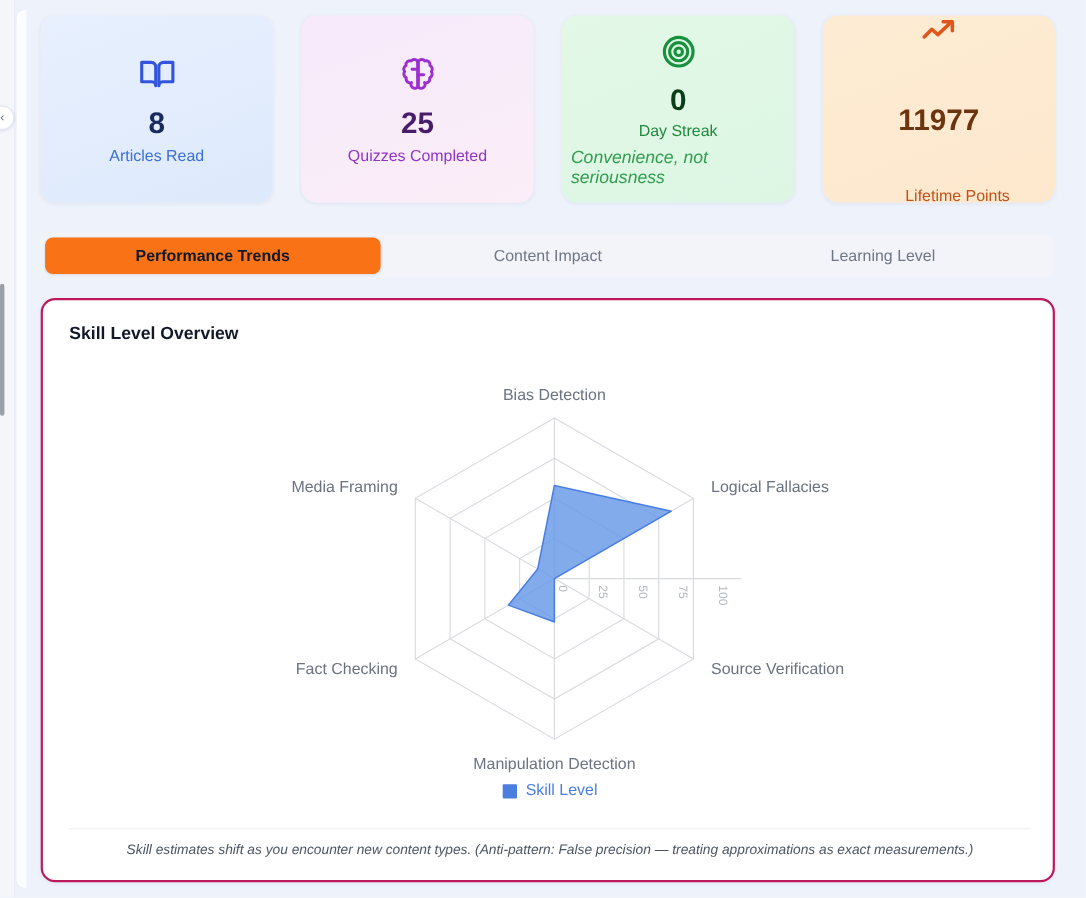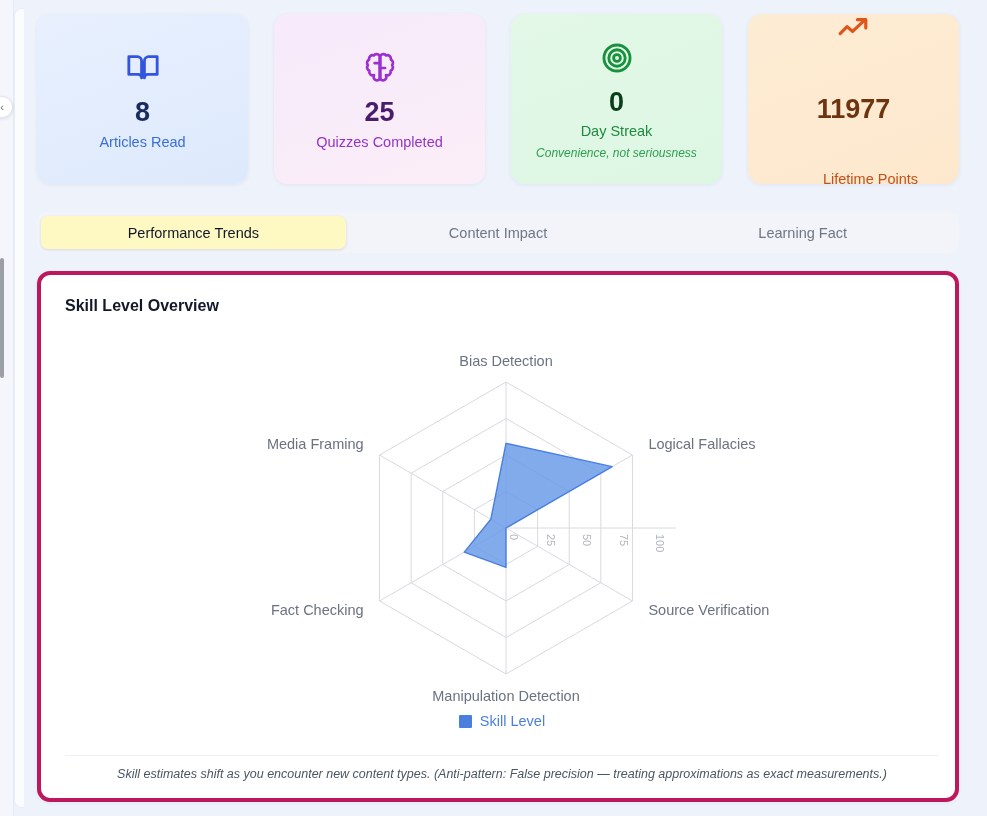--- a/index.html
+++ b/index.html
@@ -45,21 +45,21 @@
   .stat-card {
     flex: 1 1 0; border-radius: 14px;
     display: flex; flex-direction: column;
     align-items: center; justify-content: center;
     box-shadow: 0 1px 4px rgba(40,50,90,.07);
     padding: 10px 8px;
   }
   .stat-icon { height: 40px; display: flex; align-items: center; justify-content: center; margin-bottom: 10px; }
   .stat-value { font-size: 27px; font-weight: bold; line-height: 1.05; margin-bottom: 7px; }
   .stat-label { font-size: 14.5px; }
-  .stat-note { font-size: 12px; font-style: italic; margin-top: 7px; }
+  .stat-note { font-size: 16px; font-style: italic; margin-top: 7px; }
 
   .card-blue   { background: linear-gradient(160deg,#e8f0fe 0%,#dde9fc 100%); }
   .card-blue   .stat-value { color: #1b2a5e; }
   .card-blue   .stat-label { color: #3b6fd4; }
   .card-purple { background: linear-gradient(160deg,#f6eafb 0%,#fbeef8 100%); }
   .card-purple .stat-value { color: #4a1d6b; }
   .card-purple .stat-label { color: #9333c7; }
   .card-green  { background: linear-gradient(160deg,#e3f8e7 0%,#ddf6e4 100%); }
   .card-green  .stat-value { color: #0b3d18; }
   .card-green  .stat-label { color: #1f8a3d; }
@@ -74,29 +74,29 @@
     width: 922px; height: 41px;
     background: #f2f4f9; border-radius: 9px;
     display: flex; align-items: center; padding: 4px;
   }
   .tab {
     flex: 1 1 0; height: 33px; border-radius: 7px;
     display: flex; align-items: center; justify-content: center;
     font-size: 14.5px; color: #6f7686; cursor: pointer; user-select: none;
   }
   .tab.active {
-    background: #fef9c3; color: #101828; font-weight: normal;
+    background: #f97316; color: #101828; font-weight: bold;
     box-shadow: 0 1px 3px rgba(30,40,80,.13);
   }
 
   
   .chart-card {
     position: absolute; left: 37px; top: 271px;
     width: 922px; height: 531px;
-    background: #fff; border: 4px solid #be185d;
+    background: #fff; border: 2px solid #be185d;
     border-radius: 13px; box-shadow: 0 1px 4px rgba(40,50,90,.05);
   }
   .chart-title {
     position: absolute; left: 24px; top: 22px;
     font-size: 16px; font-weight: bold; color: #111827;
   }
   .chart-area { position: absolute; left: 0; top: 67px; width: 922px; height: 392px; }
   .chart-area svg { display: block; margin: 0 auto; }
 
   .legend {
@@ -176,21 +176,21 @@
       </svg>
     </div>
     <div class="stat-value">11977</div>
     <div class="stat-label">Lifetime Points</div>
   </div>
 </div>
 
 <div class="tabbar">
   <div class="tab active">Performance Trends</div>
   <div class="tab">Content Impact</div>
-  <div class="tab">Learning Fact</div>
+  <div class="tab">Learning Level</div>
 </div>
 
 <div class="chart-card">
   <div class="chart-title">Skill Level Overview</div>
 
   <div class="chart-area">
     <svg id="radar-svg" width="922" height="392" viewBox="0 0 922 392">
       <g id="radar-grid">
           <polygon points="465.00,149.50 496.61,167.75 496.61,204.25 465.00,222.50 433.39,204.25 433.39,167.75" fill="none" stroke="#d8dae0" stroke-width="1"></polygon>
           <polygon points="465.00,113.00 528.22,149.50 528.22,222.50 465.00,259.00 401.78,222.50 401.78,149.50" fill="none" stroke="#d8dae0" stroke-width="1"></polygon>

